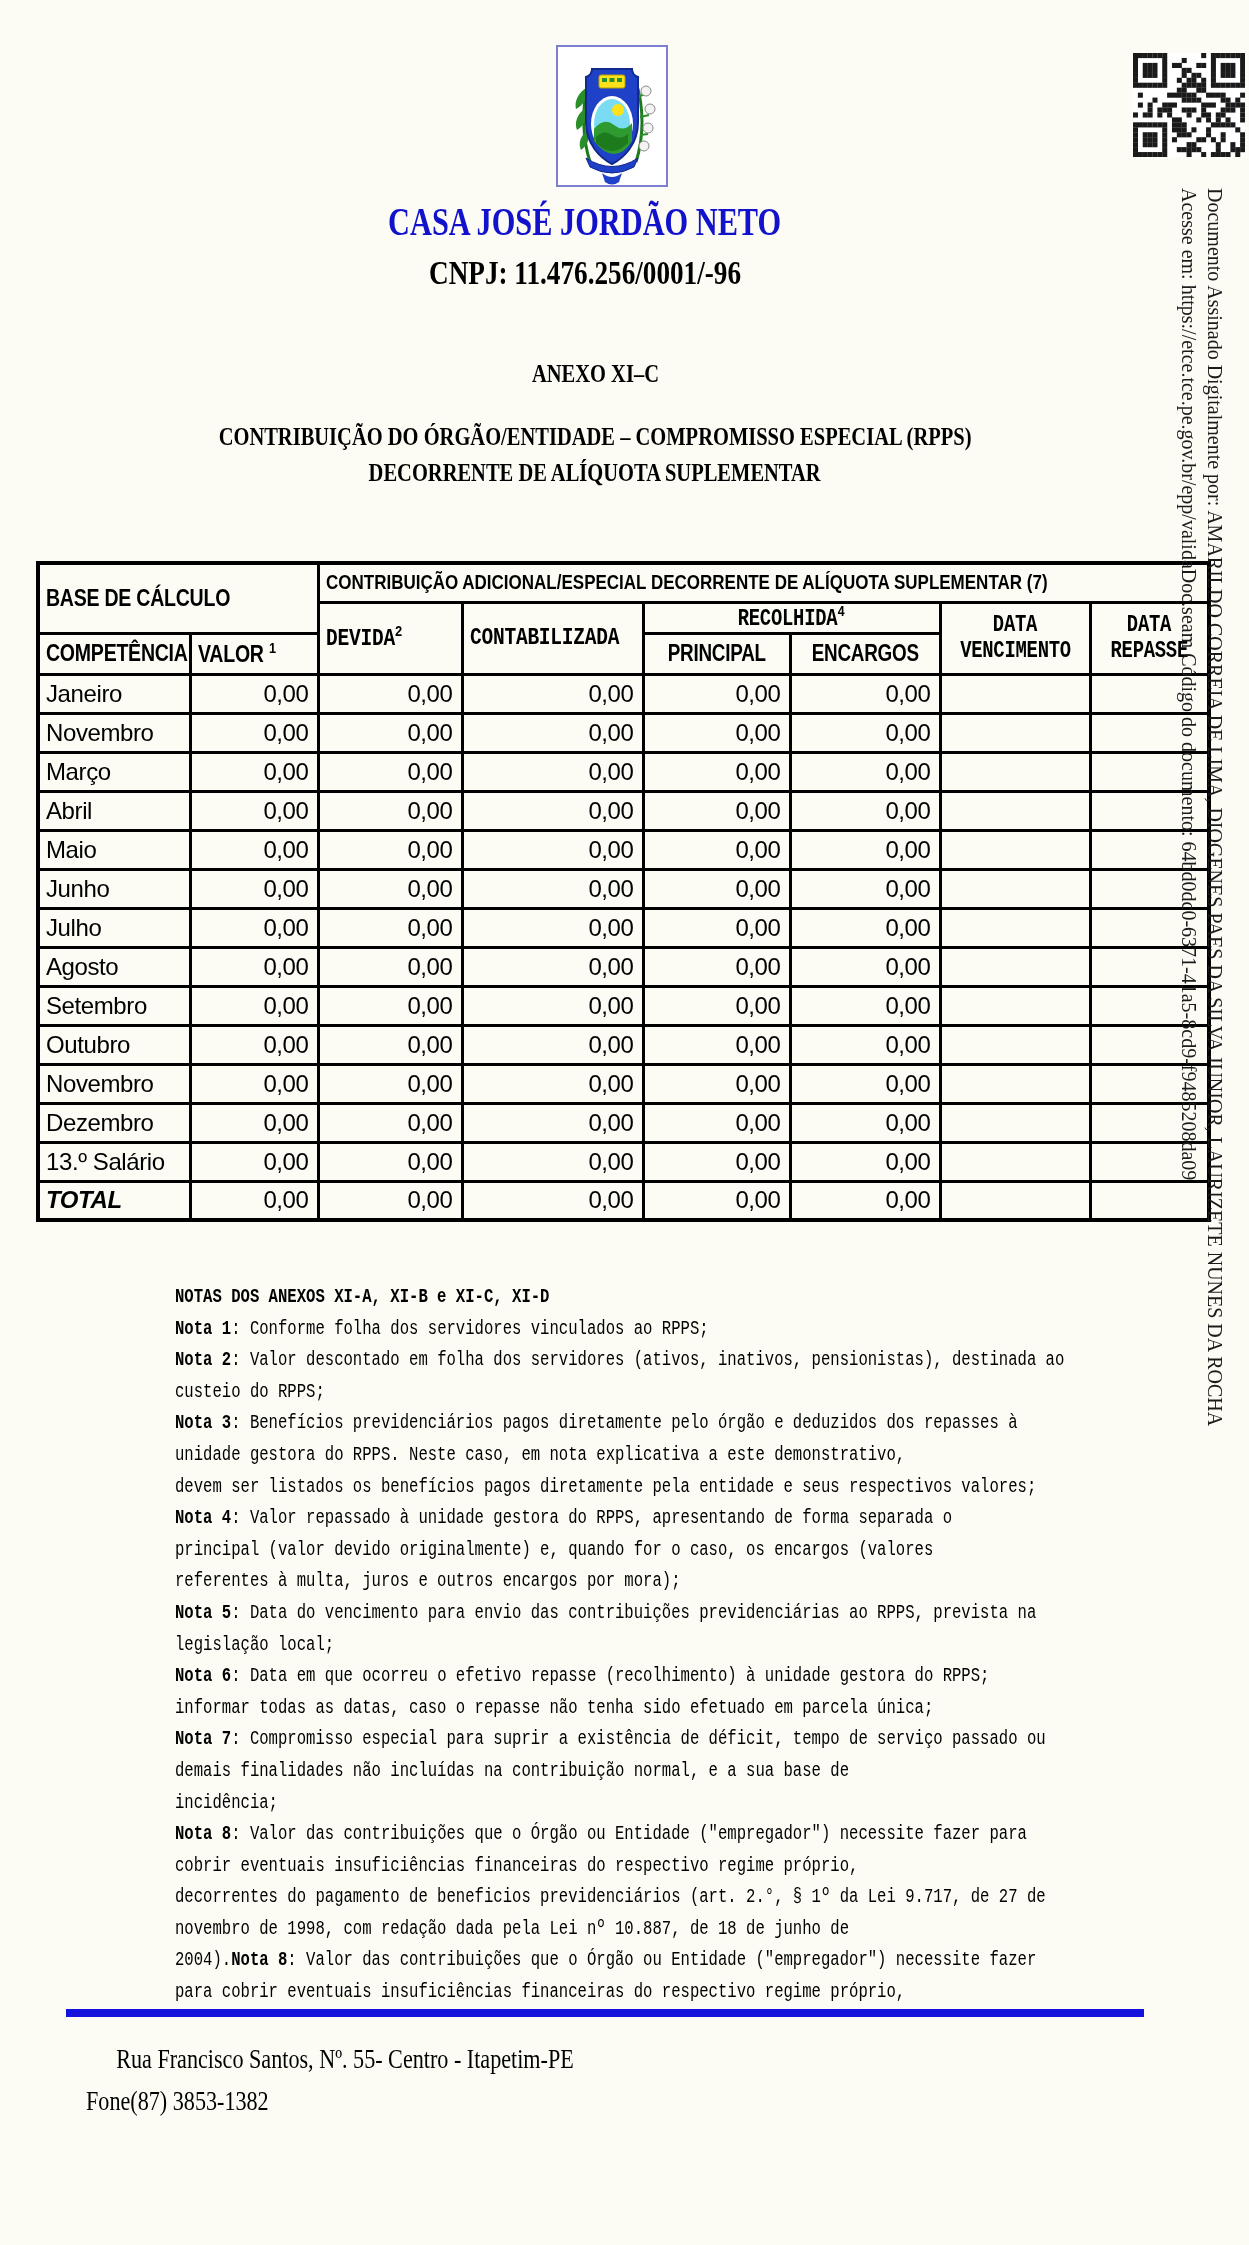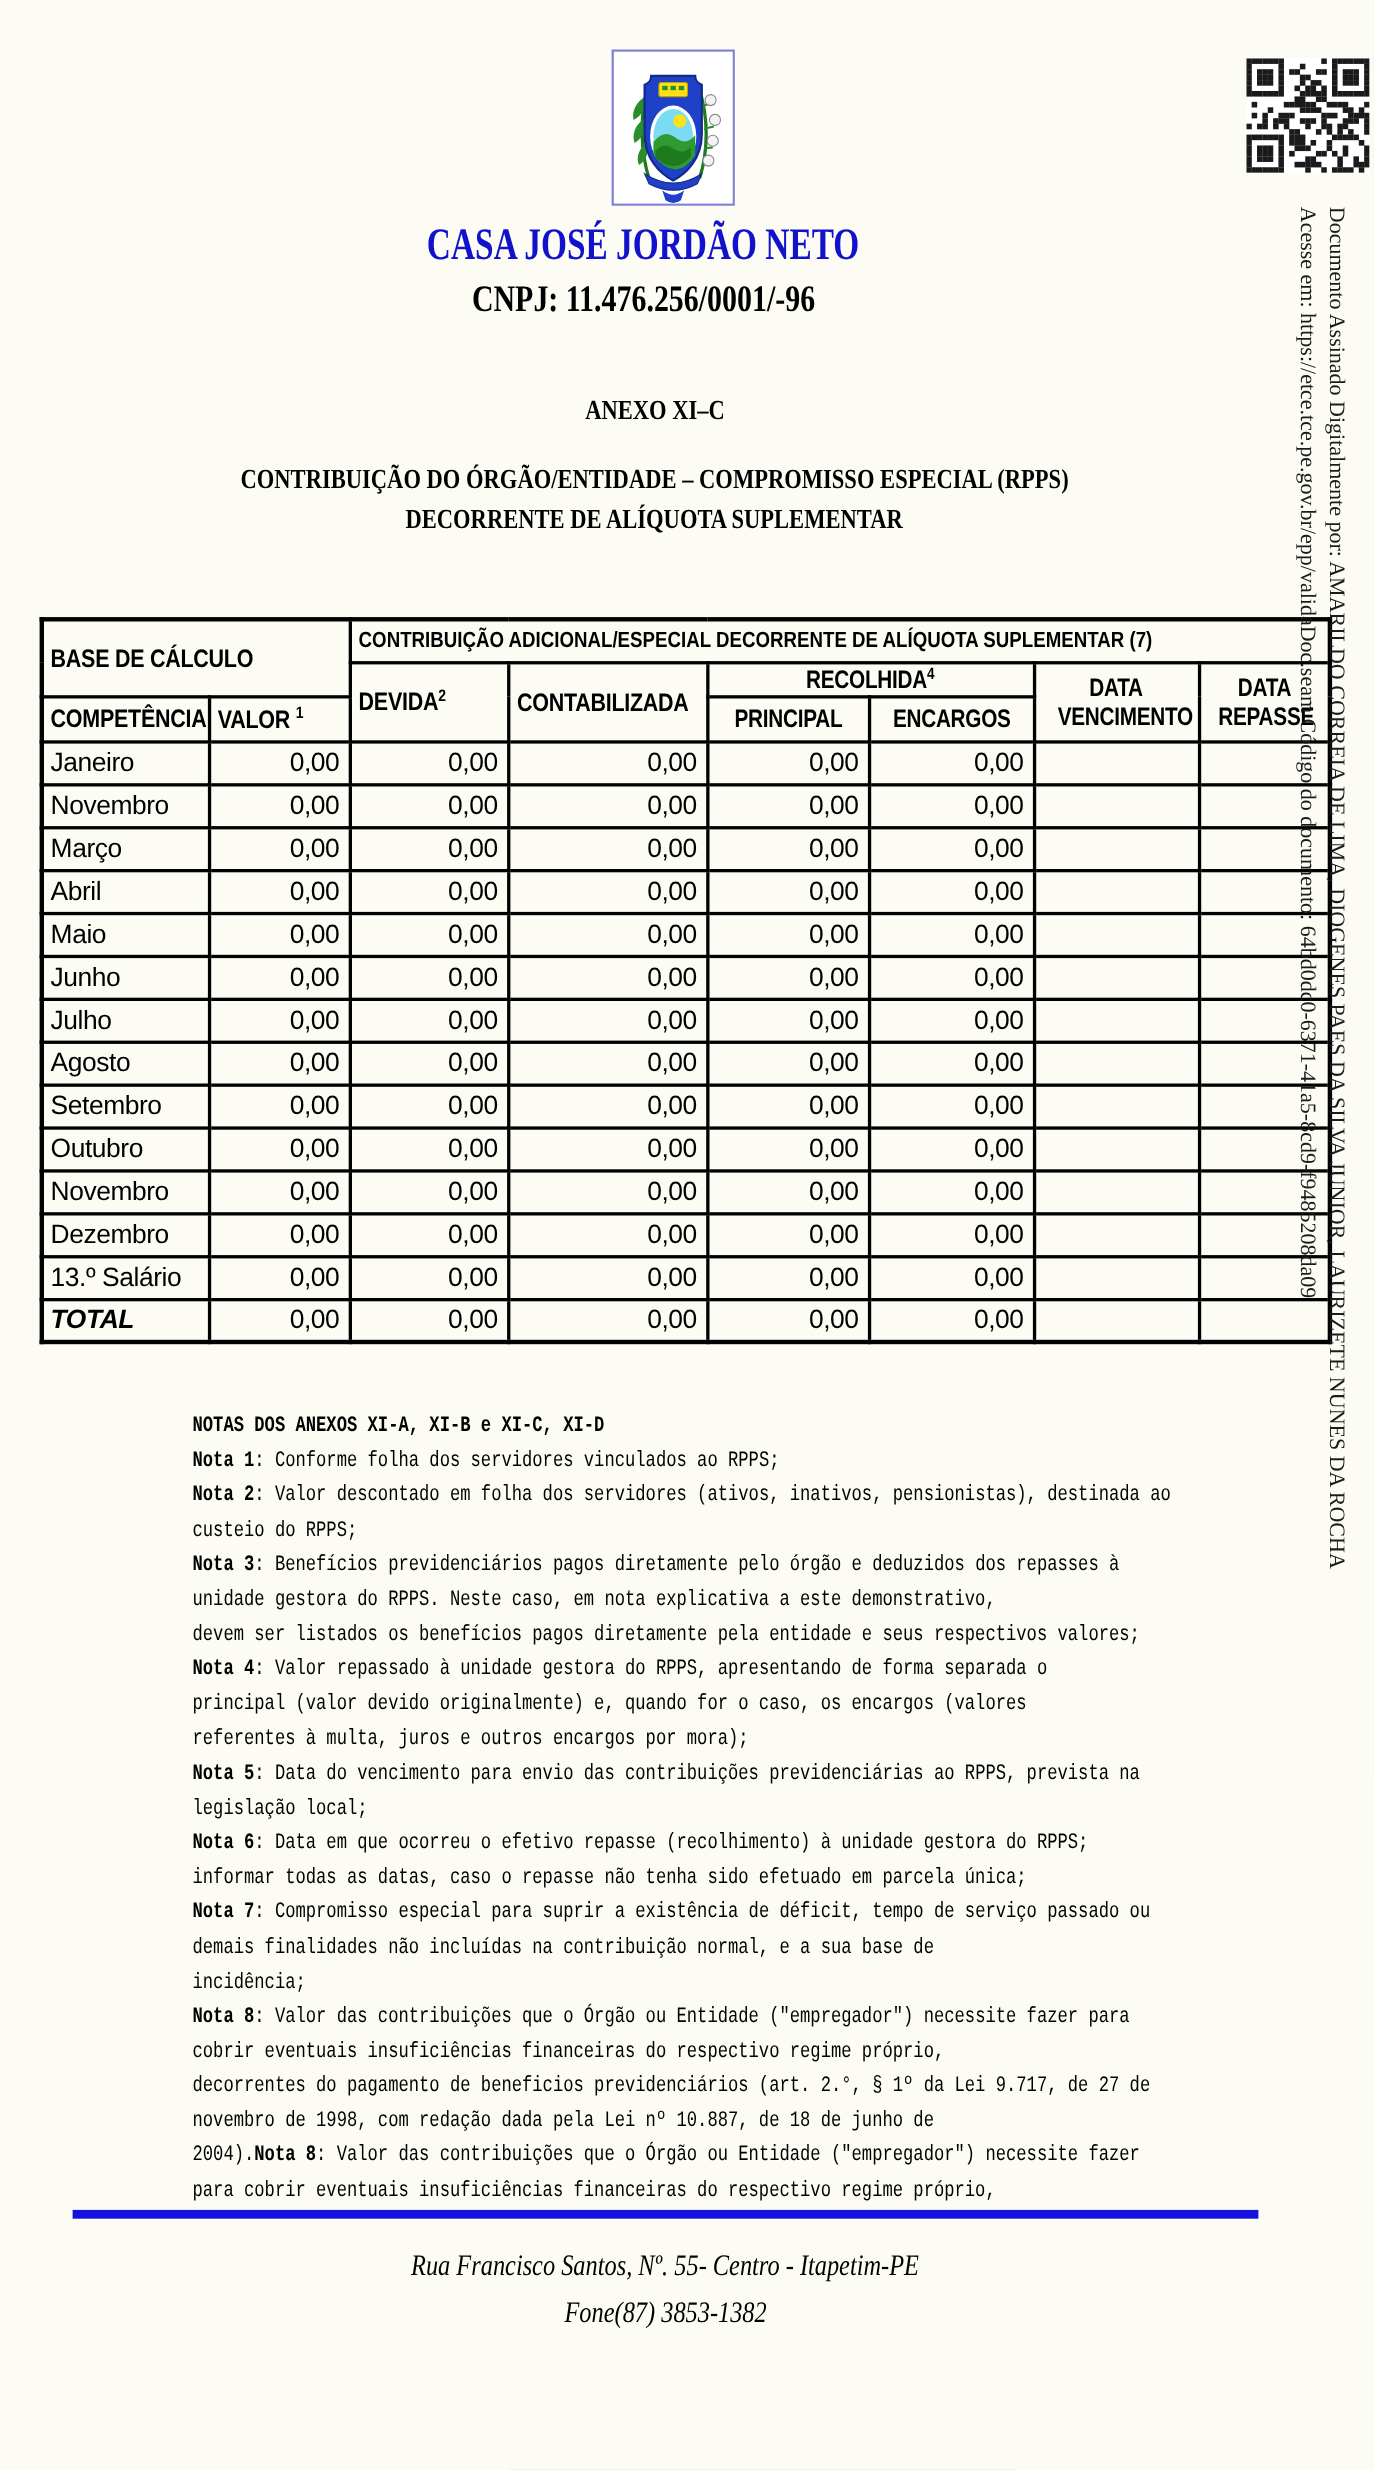--- a/index.html
+++ b/index.html
@@ -25,42 +25,42 @@
            border:2px solid #7f7fd2; background:#fff; box-sizing:border-box; }
   .crest svg { width:100%; height:100%; display:block; }
   .qr { position:absolute; left:1133px; top:53px; width:112px; height:104px; background:#fff; }
   .qr svg { width:100%; height:100%; display:block; fill:#1a1a1a; }
 
   
   table.rpps { position:absolute; left:36px; top:561px; border-collapse:collapse; table-layout:fixed;
                width:1171px; font-family:"Liberation Sans", sans-serif; }
   table.rpps td { border:3px solid #000; padding:0 6px; vertical-align:middle; overflow:hidden; }
   table.rpps { border:4px solid #000; }
-  .hr1 { height:39px; } .hr2 { height:31px; } .hr3 { height:41px; }
+  .hr1 { height:39px; } .hr2 { height:31px;font-family:Liberation Mono, monospace; } .hr3 { height:41px; }
   table.rpps tbody tr { height:39px; }
   .hcell { font-weight:bold; font-size:23px; letter-spacing:-0.3px; }
   .banner-cell { font-weight:bold; font-size:20px; }
   .cxl { display:inline-block; white-space:nowrap; transform:scaleX(0.85); transform-origin:0 50%; }
   .cxc { display:inline-block; white-space:nowrap; transform:scaleX(0.82); transform-origin:50% 50%; }
   .tc { text-align:center; }
   sup { font-size:15px; font-weight:bold; }
   table.rpps tbody td { font-size:24px; letter-spacing:-0.4px; }
   table.rpps tbody td.num { text-align:right; padding-right:8px; }
   tr.total-row td:first-child { font-weight:bold; font-style:italic; }
   .two-line { line-height:26px; }
 
   
   .notes { position:absolute; left:175px; top:1281px; width:1000px;
            font-family:Liberation Mono, monospace; font-size:20px; line-height:31.6px; }
   .nline { white-space:nowrap; transform:scaleX(0.78); transform-origin:0 50%; }
   .nline b { font-weight:bold; }
 
   
   .rule { position:absolute; left:66px; top:2009px; width:1078px; height:8px; background:#1313dd; }
-  .footer { position:absolute; left:66px; top:2040px; width:1078px; text-align:center; line-height:39px;font-style:italic; }
+  .footer { position:absolute; left:66px; top:2040px; width:1078px; line-height:39px; }
   .footer .sq { font-size:27px; transform:scaleX(0.82); }
 
   
   .sig { position:absolute; top:188px; white-space:nowrap; font-family:"Liberation Serif", serif;
          font-size:20px; line-height:22px; color:#1b1b1b; transform:rotate(90deg); transform-origin:0 0; }
   .sig1 { left:1226px; }
   .sig2 { left:1200px; }
 </style>
 </head>
 <body>

